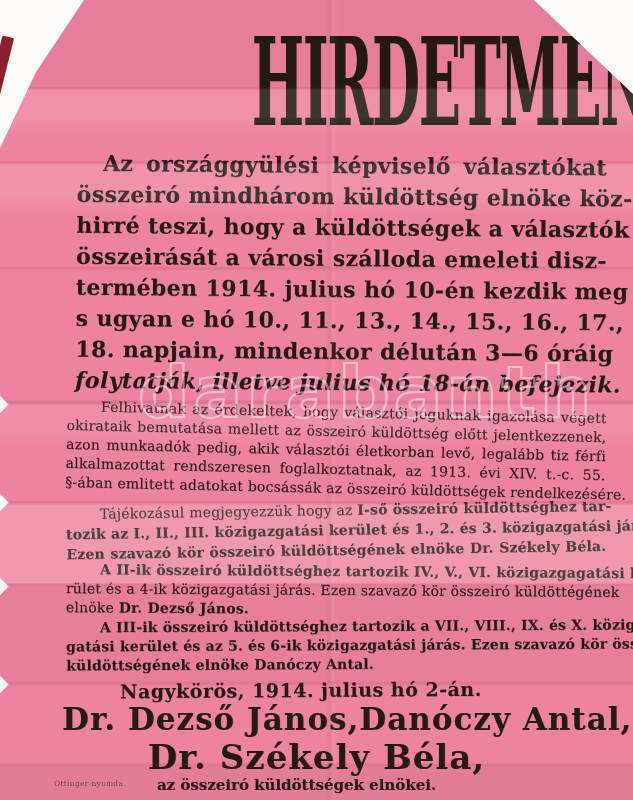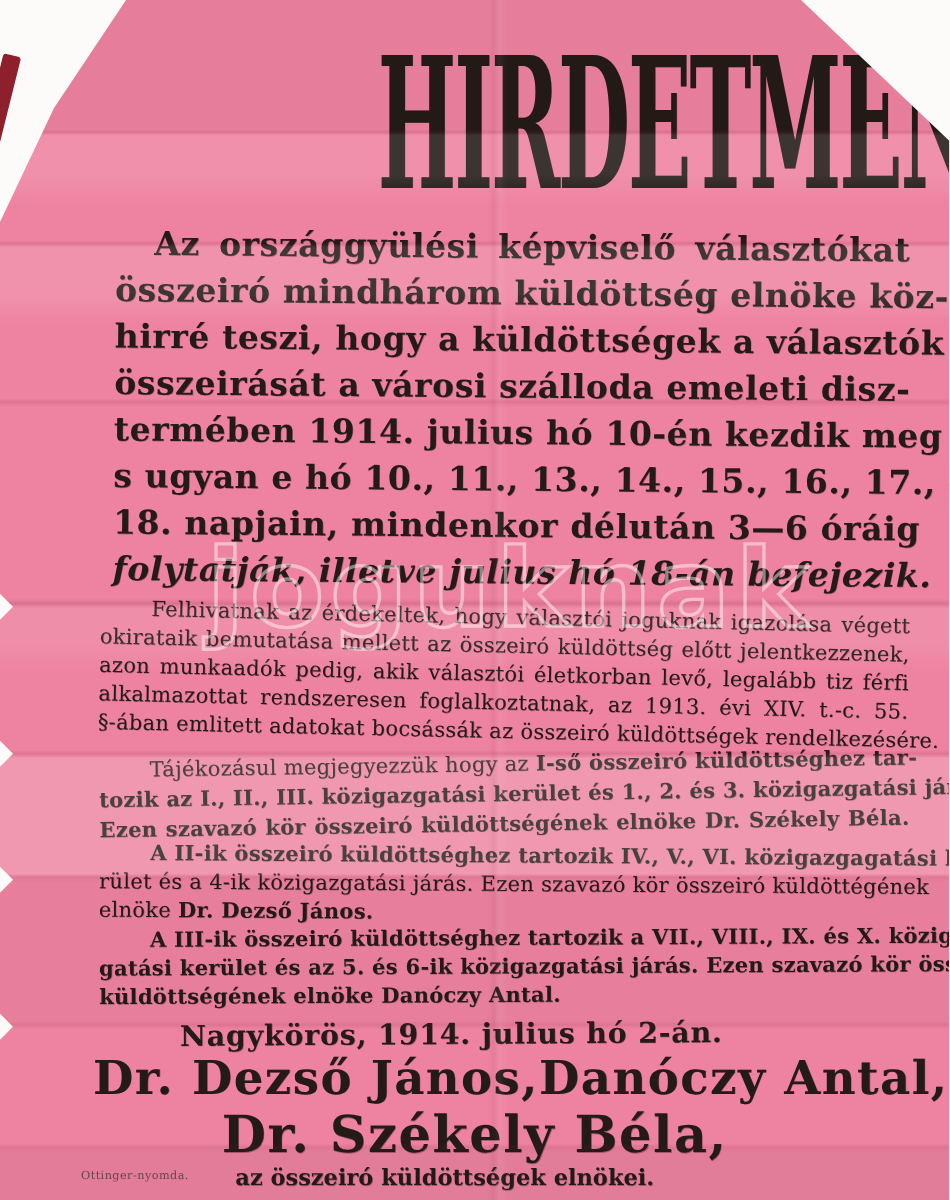--- a/index.html
+++ b/index.html
@@ -149,15 +149,15 @@
     <div class="sig-row">
       <span class="sig ink">Dr. Dezső János,</span>
       <span class="sig ink">Danóczy Antal,</span>
     </div>
     <div class="sig-center ink">Dr. Székely Béla,</div>
     <div class="sig-caption ink">az összeiró küldöttségek elnökei.</div>
 
     <div class="printer">Ottinger-nyomda.</div>
   </div>
 
-  <div class="watermark">joguknak</div>
+  <div class="watermark">darabanth</div>
 
 </div>
 
 </body></html>

